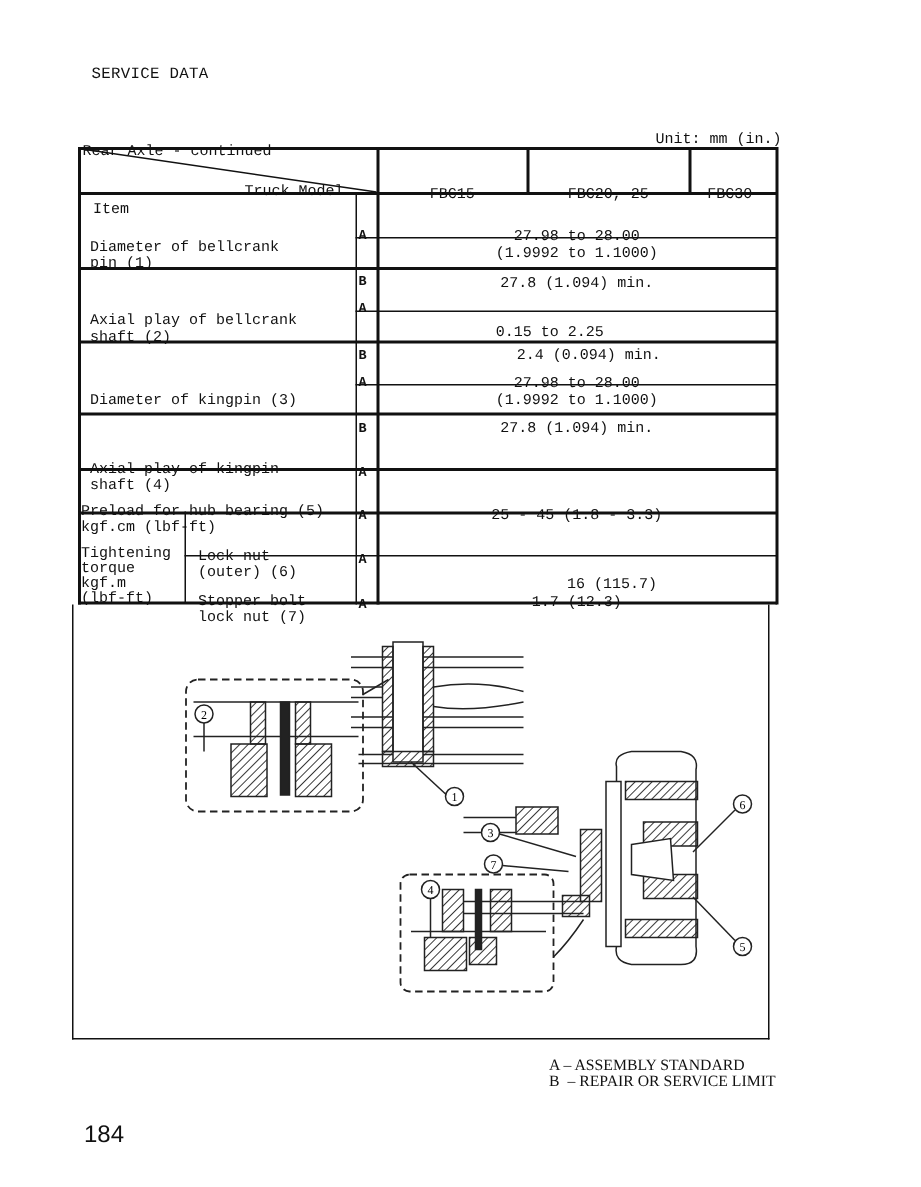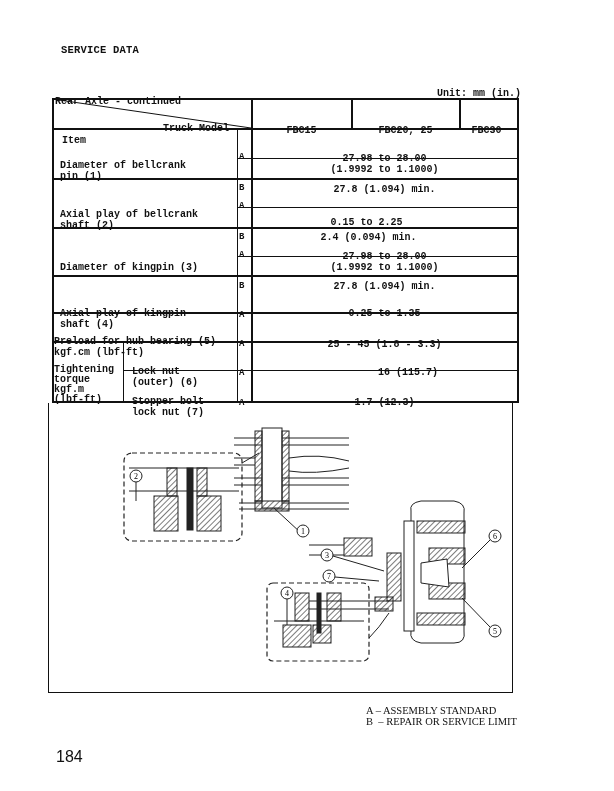--- a/index.html
+++ b/index.html
@@ -1,17 +1,17 @@
 <!DOCTYPE html>
 <html><head>
 <meta charset="utf-8">
 <style>
   html, body { margin: 0; padding: 0; background: #ffffff; }
   body { width: 614px; height: 791px; position: relative; overflow: hidden; color: #111; }
-  .mono { font-family: "Liberation Mono", "DejaVu Sans Mono", monospace; font-weight: bold; }
+  .mono { font-family: "Liberation Mono", "DejaVu Sans Mono", monospace; font-weight: normal; }
   .serif { font-family: "Liberation Serif", "DejaVu Serif", serif; }
   .sans { font-family: "Liberation Sans", "DejaVu Sans", sans-serif; }
   .abs { position: absolute; }
 
   #title { left: 61px; top: 44px; font-size: 10.5px; letter-spacing: 0.2px; }
   #subtitle { left: 55px; top: 96px; font-size: 10px; }
   #unit { left: 437px; top: 88px; font-size: 10px; }
 
   .line { position: absolute; background: #111; }
   .cell { position: absolute; font-size: 10px; line-height: 11px; margin-top: 21px; }
@@ -82,21 +82,21 @@
   <div>
     <div class="cell mono" style="left:60px;top:188px">
       <div>Axial play of bellcrank</div>
         <div>shaft (2)</div>
     </div>
     <div class="cell mono ab" style="top:180px">A</div>
     <div class="cell mono val" style="left:252px;top:196px;width:229px">
       <div>0.15 to 2.25</div>
     </div>
     <div class="cell mono ab" style="top:211px">B</div>
-    <div class="cell mono val" style="left:236px;top:211px;width:265px">2.4 (0.094) min.</div>
+    <div class="cell mono val" style="left:260px;top:211px;width:265px">2.4 (0.094) min.</div>
   </div>
 
   <div>
     <div class="cell mono" style="left:60px;top:241px">
       <div>Diameter of kingpin (3)</div>
     </div>
     <div class="cell mono ab" style="top:229px">A</div>
     <div class="cell mono val" style="left:252px;top:230px;width:265px">
       <div>27.98 to 28.00</div>
         <div>(1.9992 to 1.1000)</div>
@@ -105,21 +105,20 @@
     <div class="cell mono val" style="left:252px;top:260px;width:265px">27.8 (1.094) min.</div>
   </div>
 
   <div>
     <div class="cell mono" style="left:60px;top:287px">
       <div>Axial play of kingpin</div>
         <div>shaft (4)</div>
     </div>
     <div class="cell mono ab" style="top:289px">A</div>
     <div class="cell mono val" style="left:252px;top:287px;width:265px">
-      <div>0.25 to 1.35</div>
     </div>
   </div>
 
   <div>
     <div class="cell mono" style="left:54px;top:315px">
       <div>Preload for hub bearing (5)</div>
         <div>kgf.cm (lbf-ft)</div>
     </div>
     <div class="cell mono ab" style="top:318px">A</div>
     <div class="cell mono val" style="left:252px;top:318px;width:265px">25 - 45 (1.8 - 3.3)</div>
@@ -131,21 +130,21 @@
       <div>torque</div>
       <div>kgf.m</div>
       <div>(lbf-ft)</div>
     </div>
     <div>
       <div class="cell mono" style="left:132px;top:345px">
         <div>Lock nut</div>
           <div>(outer) (6)</div>
       </div>
       <div class="cell mono ab" style="top:347px">A</div>
-      <div class="cell mono val" style="left:252px;top:346px;width:312px">16 (115.7)</div>
+      <div class="cell mono val" style="left:252px;top:364px;width:312px">16 (115.7)</div>
     </div>
     <div>
       <div class="cell mono" style="left:132px;top:375px">
         <div>Stopper bolt</div>
           <div>lock nut (7)</div>
       </div>
       <div class="cell mono ab" style="top:377px">A</div>
       <div class="cell mono val" style="left:252px;top:376px;width:265px">1.7 (12.3)</div>
     </div>
   </div>

